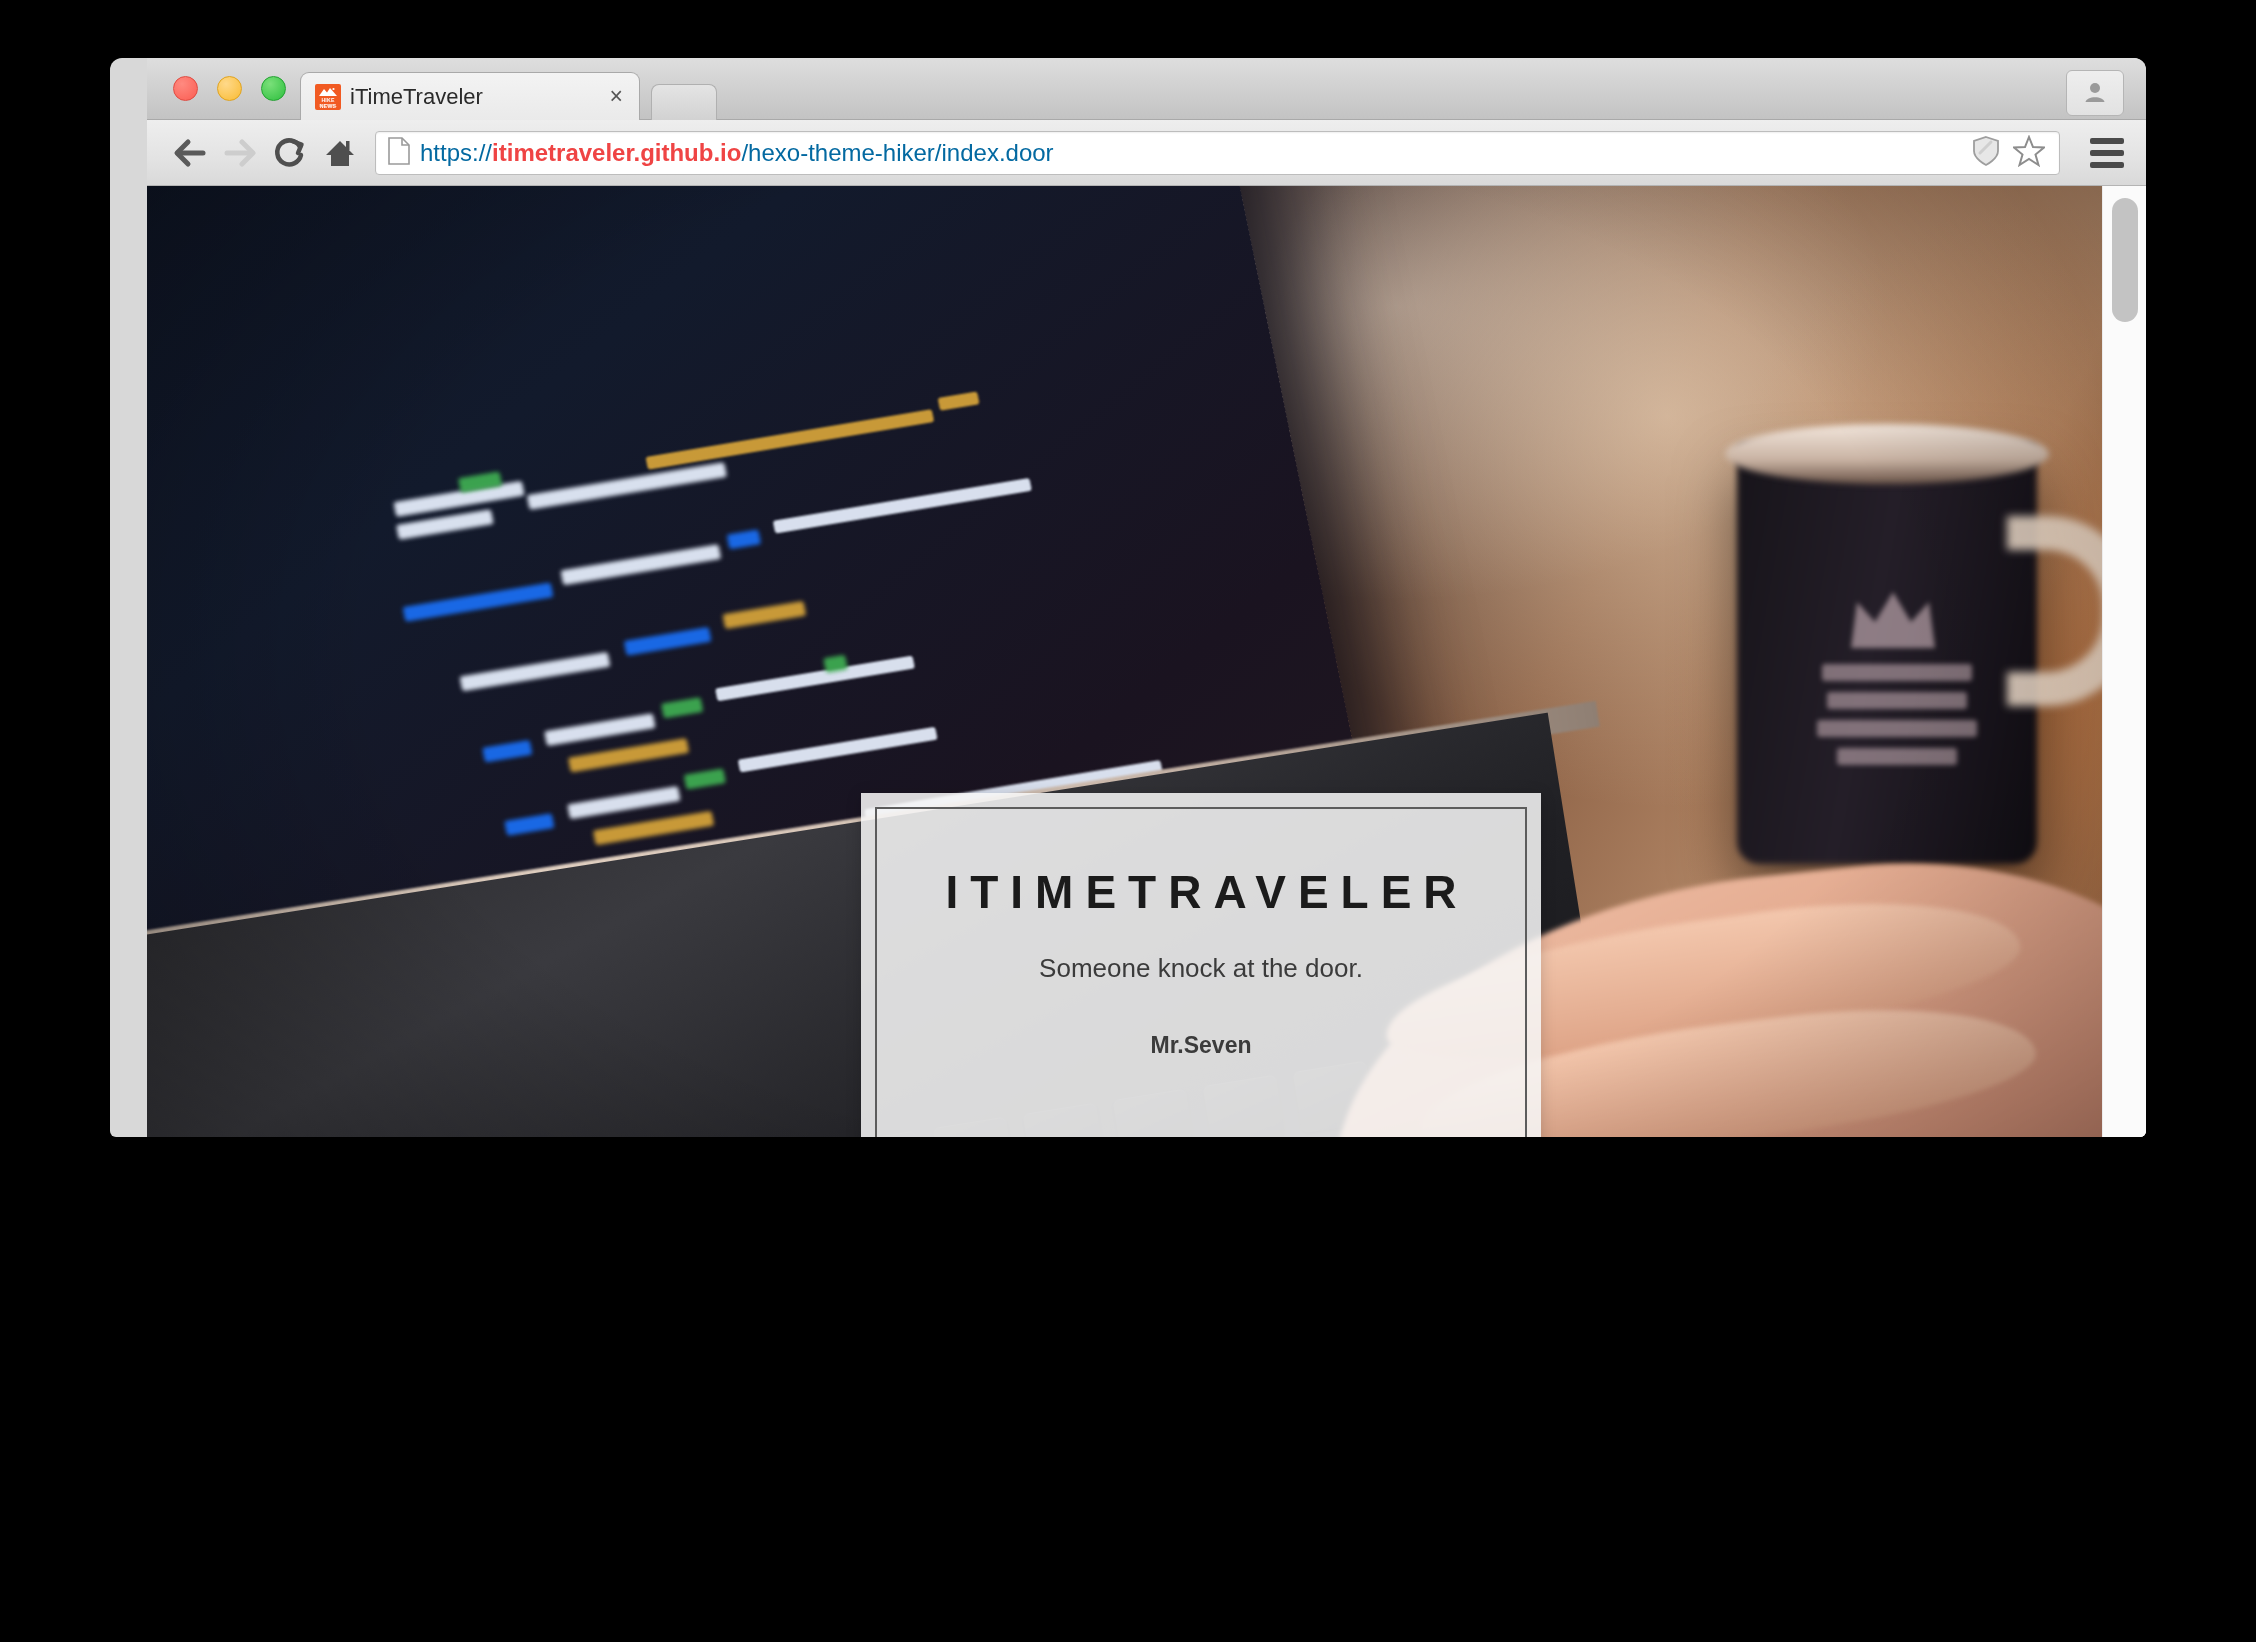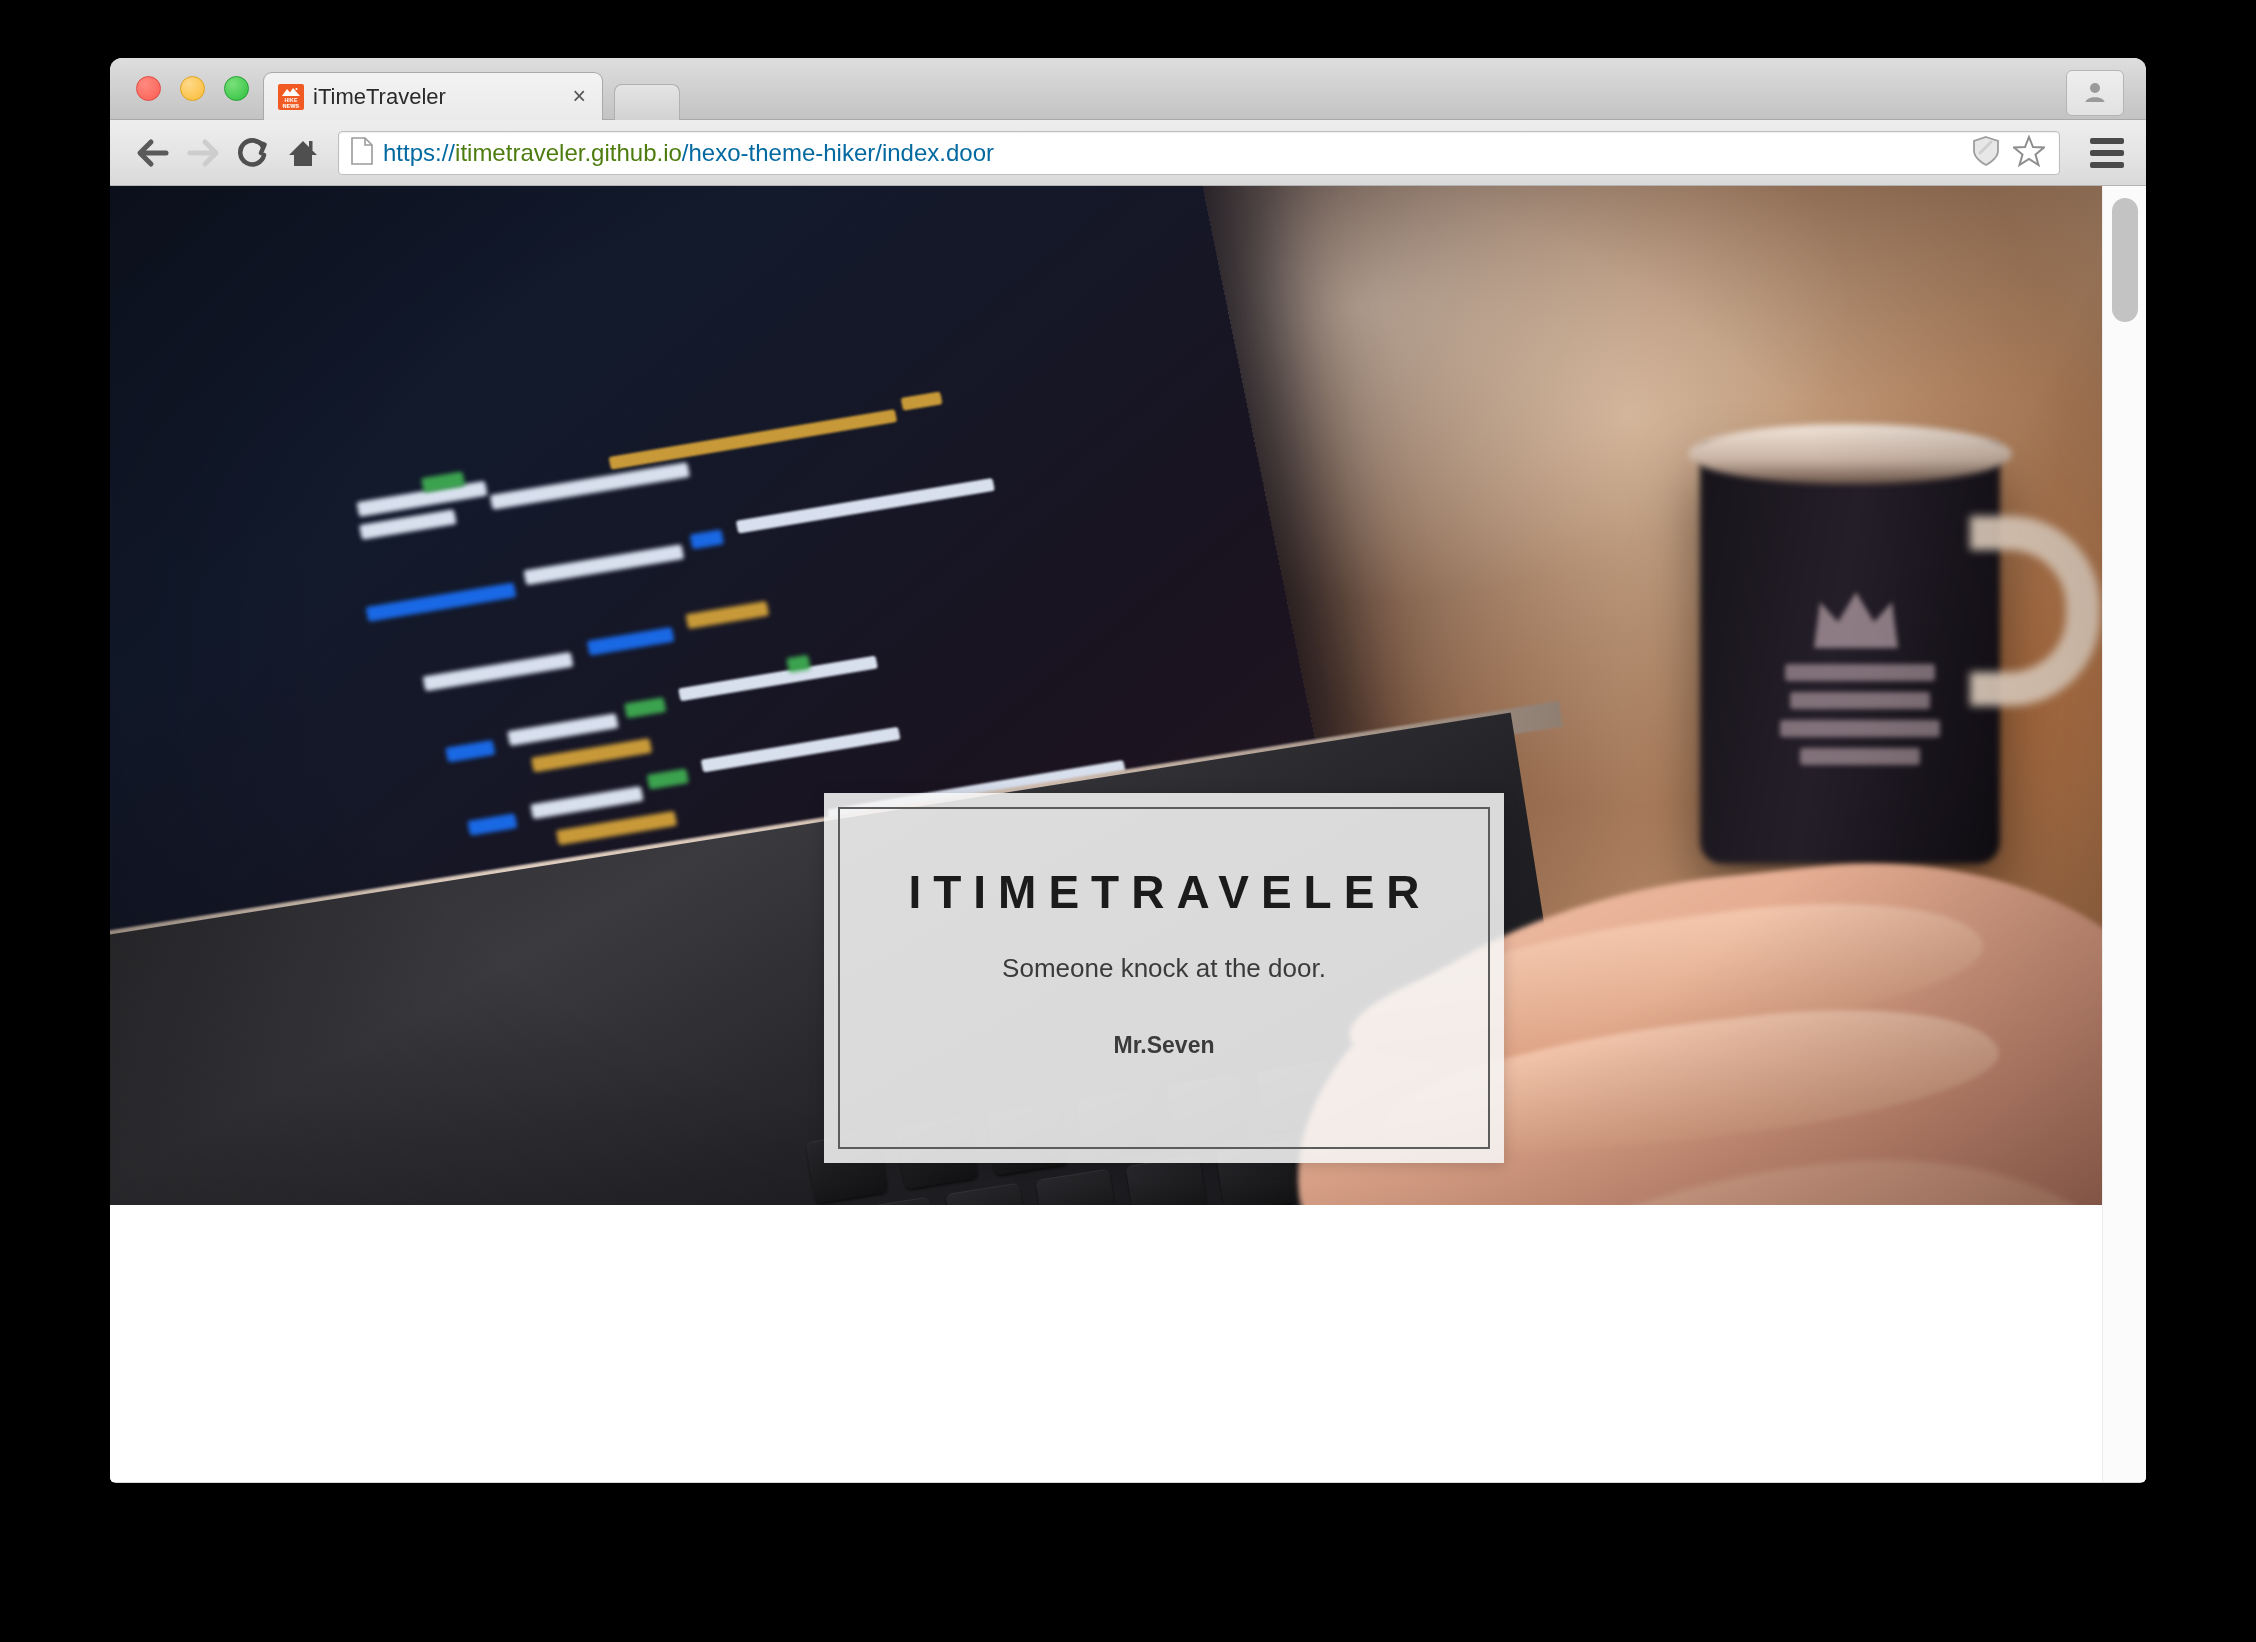--- a/index.html
+++ b/index.html
@@ -10,25 +10,26 @@
     font-family: "Liberation Sans", sans-serif;
     overflow: hidden;
   }
 
   
   #browser-window {
     position: absolute;
     left: 110px;
     top: 58px;
     width: 2036px;
-    height: 1425px;
+    height: 1079px;
     border-radius: 12px 12px 6px 6px;
     background: #d8d8d8;
     box-shadow: 0 10px 40px rgba(0,0,0,0.65);
     overflow: hidden;
+    padding-left: 37px;
   }
 
   
   #tab-strip {
     position: relative;
     height: 62px;
     background: linear-gradient(to bottom, #dedede 0%, #cfcfcf 55%, #c3c3c3 100%);
     border-bottom: 1px solid #a9a9a9;
   }
   #traffic-lights {
@@ -126,21 +127,21 @@
   }
   #page-icon { flex: 0 0 auto; margin-right: 10px; }
   #url-text {
     flex: 1 1 auto;
     font-size: 24px;
     color: #9a9a9a;
     white-space: nowrap; overflow: hidden;
     font-family: "Liberation Sans", sans-serif;
   }
   #url-text .dim  { color: #0369a1; }
-  #url-text .host { color: #4d7c0f; }
+  #url-text .host { color: #ef4444; font-weight: bold; }
   #url-right { display: flex; align-items: center; gap: 12px; flex: 0 0 auto; padding-right: 4px;}
   #menu-btn { margin-left: 16px; flex: 0 0 auto; display:flex; flex-direction:column; gap:6px; }
   #menu-btn i { display:block; width: 34px; height: 6px; background:#4a4a4a; border-radius:2px; }
 
   
   #viewport {
     position: relative;
     height: 1296px;
     background: #fff;
     overflow: hidden;

